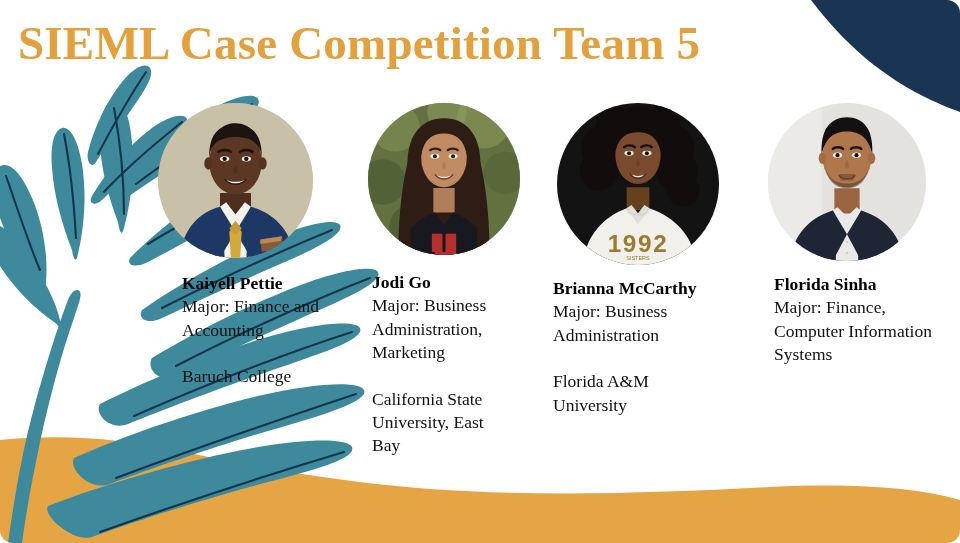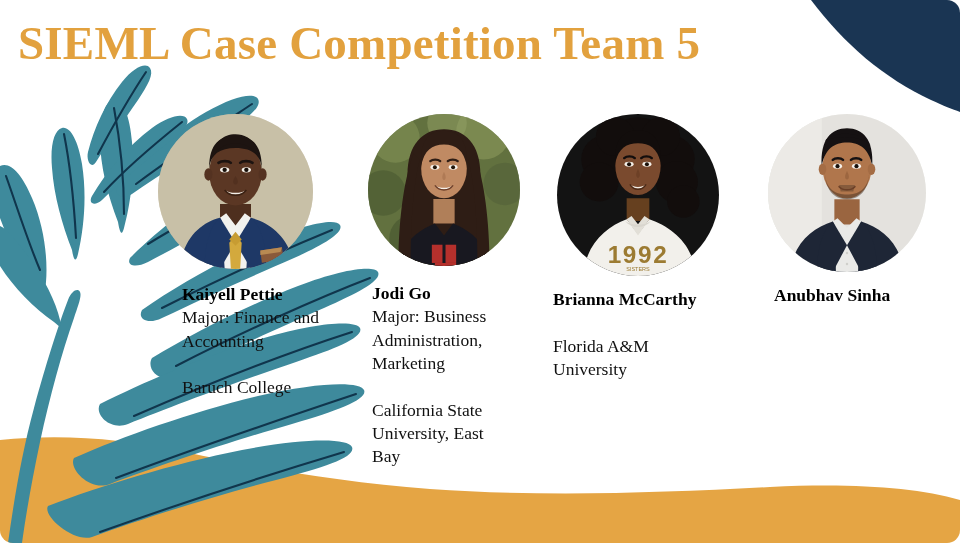--- a/index.html
+++ b/index.html
@@ -53,21 +53,21 @@
   .members {
     position: absolute;
     left: 0;
     top: 0;
     width: 960px;
     height: 543px;
     z-index: 4;
   }
   .member {
     position: absolute;
-    top: 114px;
+    top: 103px;
     width: 200px;
   }
   .member-1 { left: 158px; }
   .member-2 { left: 358px; }
   .member-3 { left: 553px; }
   .member-4 { left: 758px; }
 
   .avatar {
     width: 155px;
     height: 155px;
@@ -310,20 +310,21 @@
           <path d="M52,27.2 C53.5,25.8 57,25.8 58.5,27.2" stroke="#120d0c" stroke-width="1.5" fill="none" stroke-linecap="round"></path>
 
           <path d="M50,34 C48.5,37 48.5,39 50,39.5 C51.5,39 51.5,37 50,34" fill="#643a22" opacity="0.6"></path>
 
           <path d="M45,43.5 C47.5,47 52.5,47 55,43.5 C52.5,45.5 47.5,45.5 45,43.5 Z" fill="#f3eee6"></path>
           <path d="M45,43.5 C47.5,47.5 52.5,47.5 55,43.5" stroke="#4b2916" stroke-width="0.9" fill="none"></path>
         </svg>
       </div>
       <div class="info">
         <p class="m-name">Brianna McCarthy</p>
+        <p class="m-major">Major: Business Administration</p>
         <p class="m-school">Florida A&amp;M University</p>
       </div>
     </div>
 
     <div class="member member-4">
       <div class="avatar">
         <svg viewBox="0 0 100 100" preserveAspectRatio="xMidYMid slice" aria-hidden="true">
           <rect x="0" y="0" width="100" height="100" fill="#e8e7e3"></rect>
           <rect x="0" y="0" width="100" height="100" fill="#dedcd6" opacity="0.4"></rect>
           <path d="M0,0 L34,0 L34,100 L0,100 Z" fill="#efeeea" opacity="0.7"></path>
@@ -358,18 +359,19 @@
 
           <path d="M50,36 C48.4,39 48.4,41 50,41.5 C51.6,41 51.6,39 50,36" fill="#8f5c38" opacity="0.6"></path>
 
           <path d="M36,38 C37,50 43,54 50,54 C57,54 63,50 64,38 C63,48 57,51 50,51 C43,51 37,48 36,38 Z" fill="#3a2a20" opacity="0.45"></path>
           <path d="M45,45 L55,45 L54,49 L46,49 Z" fill="#3a2a20" opacity="0.35"></path>
 
           <path d="M45,46 C47.5,48.6 52.5,48.6 55,46" stroke="#6b3f27" stroke-width="1" fill="none" stroke-linecap="round"></path>
         </svg>
       </div>
       <div class="info">
-        <p class="m-name">Anubhav Sinha</p>
+        <p class="m-name">Florida Sinha</p>
+        <p class="m-major">Major: Finance, Computer Information Systems</p>
       </div>
     </div>
 
   </div>
 </div>
 
 </body></html>

